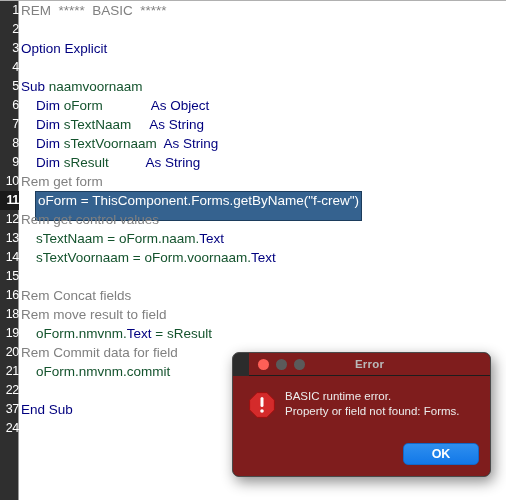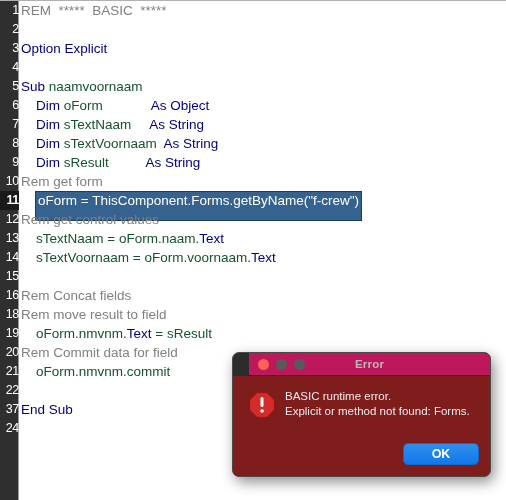--- a/index.html
+++ b/index.html
@@ -96,21 +96,21 @@
     background: #2c2c2c;
     border-radius: 7px;
     box-shadow: 3px 5px 14px rgba(0,0,0,0.45);
     overflow: hidden;
     border: 1px solid #4a4a4a;
     box-sizing: border-box;
   }
   #dialog-titlebar {
     position: relative;
     height: 22px;
-    background: #be185d;
+    background: #7f1d1d;
     border-bottom: 1px solid #1d1d1d;
     display: flex;
     align-items: center;
     margin-left: 16px;
   }
   .traffic {
     width: 11px; height: 11px;
     border-radius: 50%;
     margin-left: 7px;
   }
@@ -211,17 +211,17 @@
   <div id="dialog-body">
     <div id="error-icon">
       <svg width="26" height="26" viewBox="0 0 26 26" xmlns="http://www.w3.org/2000/svg">
         <polygon points="8.1,0.6 17.9,0.6 25.4,8.1 25.4,17.9 17.9,25.4 8.1,25.4 0.6,17.9 0.6,8.1" fill="#d42b2b" stroke="#9d1010" stroke-width="1"></polygon>
         <rect x="11.5" y="5" width="3" height="10" rx="1.5" fill="#ffffff"></rect>
         <circle cx="13" cy="19" r="1.8" fill="#ffffff"></circle>
       </svg>
     </div>
     <div id="dialog-message">
       <div>BASIC runtime error.</div>
-      <div>Explicit or method not found: Forms.</div>
+      <div>Property or field not found: Forms.</div>
     </div>
     <div id="ok-button">OK</div>
   </div>
 </div>
 
 </body></html>

